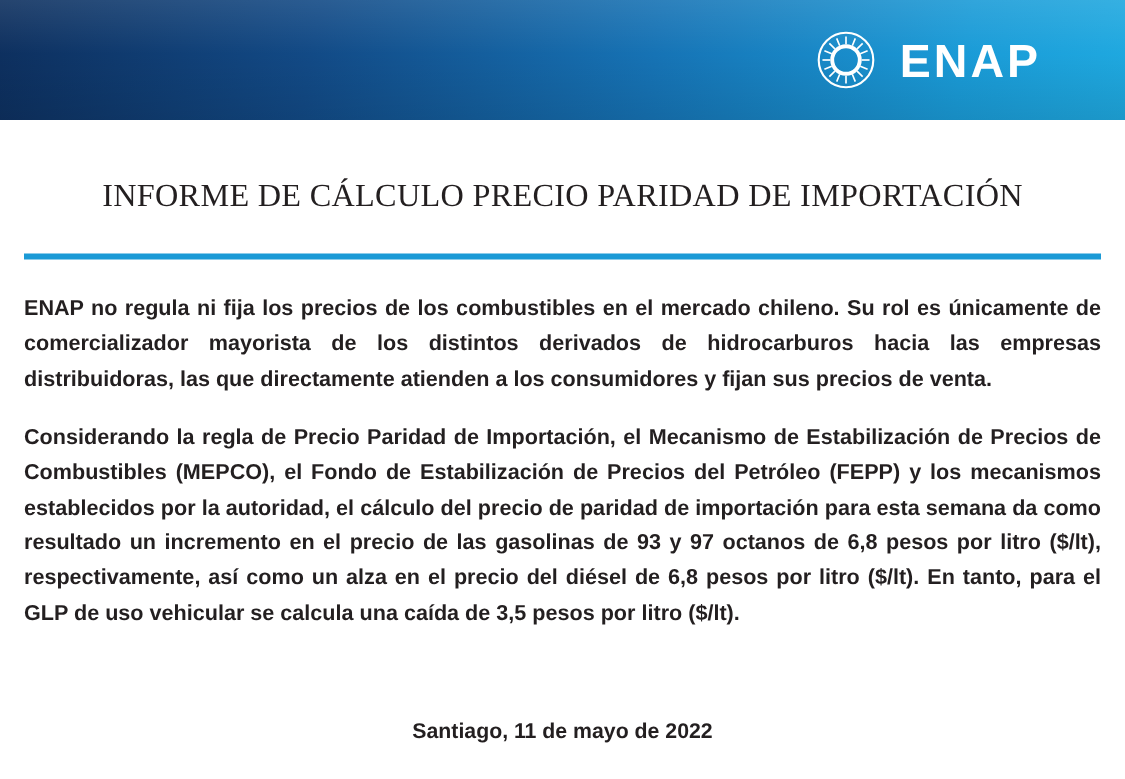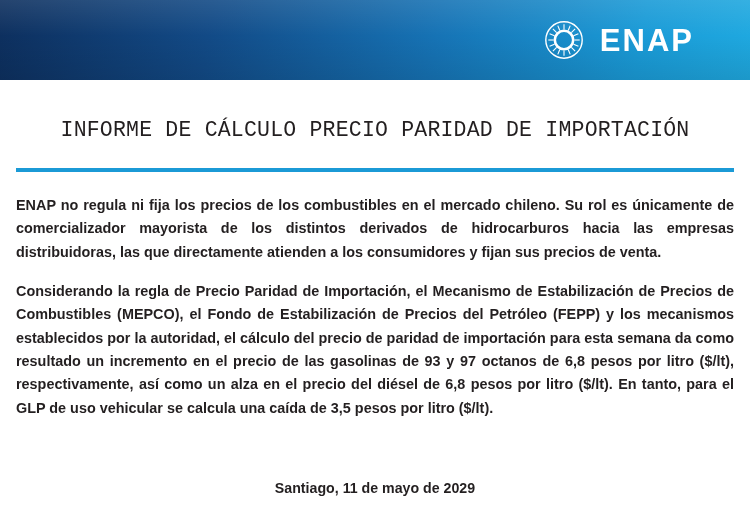--- a/index.html
+++ b/index.html
@@ -61,21 +61,21 @@
   .title-wrap {
     margin-top: 38px;
     text-align: center;
   }
   .doc-title {
     font-size: 21.5px;
     color: #231f20;
     letter-spacing: 0.2px;
     font-weight: normal;
     margin: 0;
-    font-family: Liberation Mono, monospace;
+    font-family: Liberation Serif, serif;
   }
 
   
   .rule {
     margin: 26px auto 0 auto;
     width: 718px;
     height: 4px;
     background: #1b9ad6;
   }
 
@@ -152,16 +152,16 @@
   </div>
 
   <div class="rule"></div>
 
   <div class="body-wrap">
     <p class="para">ENAP no regula ni fija los precios de los combustibles en el mercado chileno. Su rol es únicamente de comercializador mayorista de los distintos derivados de hidrocarburos hacia las empresas distribuidoras, las que directamente atienden a los consumidores y fijan sus precios de venta.</p>
     <p class="para">Considerando la regla de Precio Paridad de Importación, el Mecanismo de Estabilización de Precios de Combustibles (MEPCO), el Fondo de Estabilización de Precios del Petróleo (FEPP) y los mecanismos establecidos por la autoridad, el cálculo del precio de paridad de importación para esta semana da como resultado un incremento en el precio de las gasolinas de 93 y 97 octanos de 6,8 pesos por litro ($/lt), respectivamente, así como un alza en el precio del diésel de 6,8 pesos por litro ($/lt). En tanto, para el GLP de uso vehicular se calcula una caída de 3,5 pesos por litro ($/lt).</p>
   </div>
 
   <div class="footer">
-    <span class="footer-text">Santiago, 11 de mayo de 2029</span>
+    <span class="footer-text">Santiago, 11 de mayo de 2022</span>
   </div>
 
 </div>
 
 </body></html>

